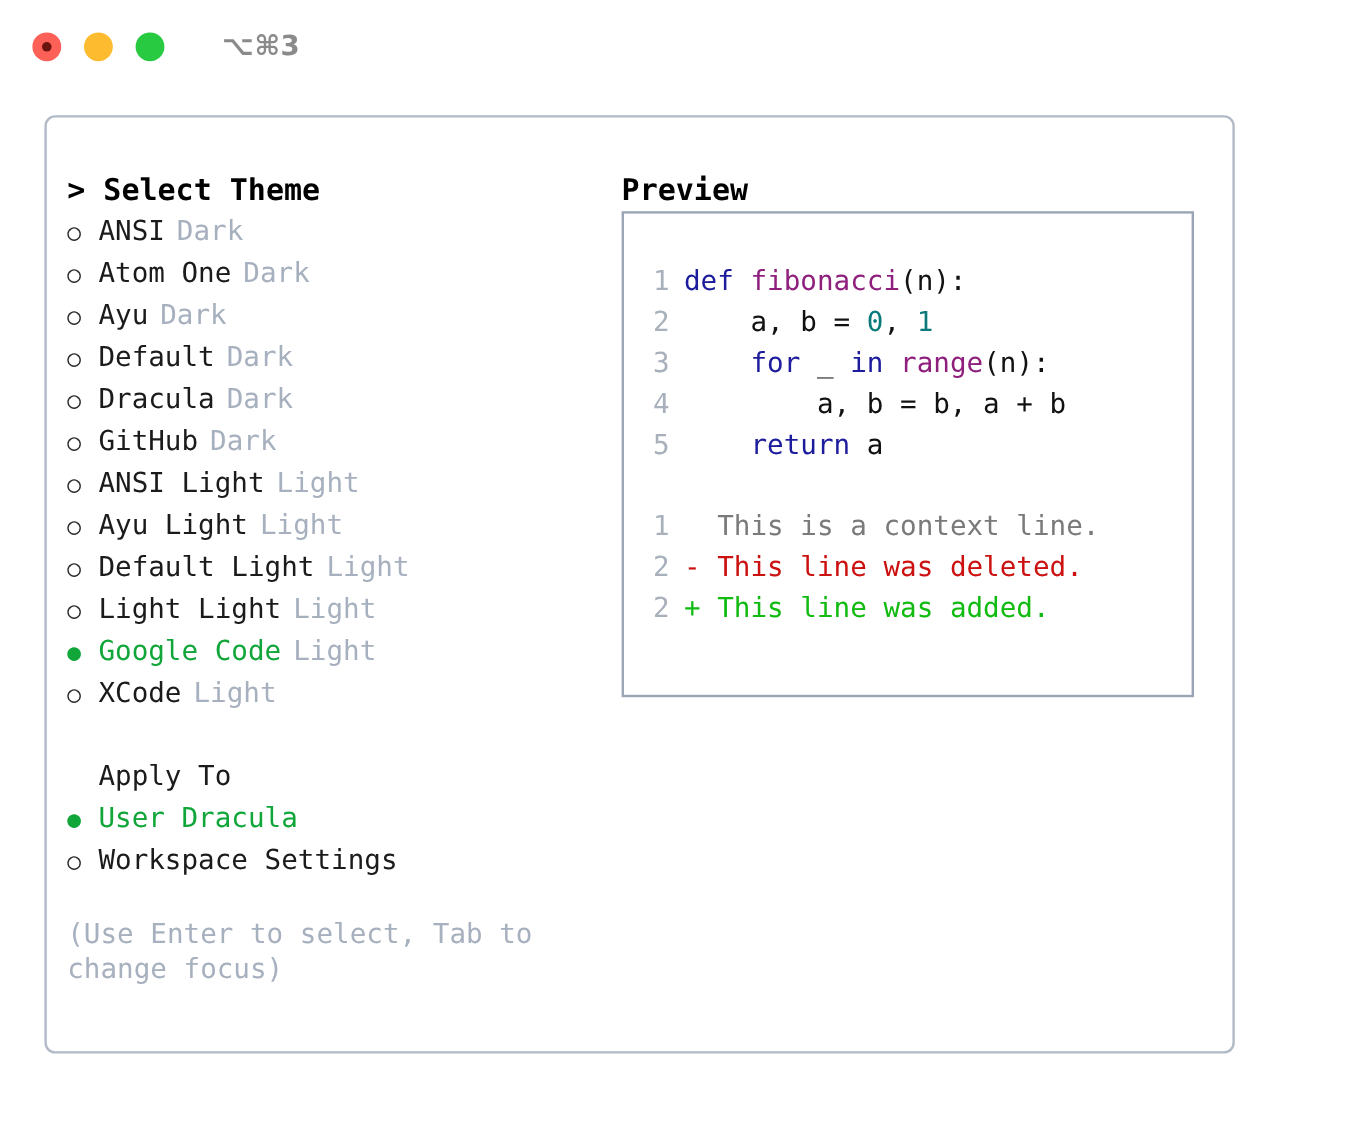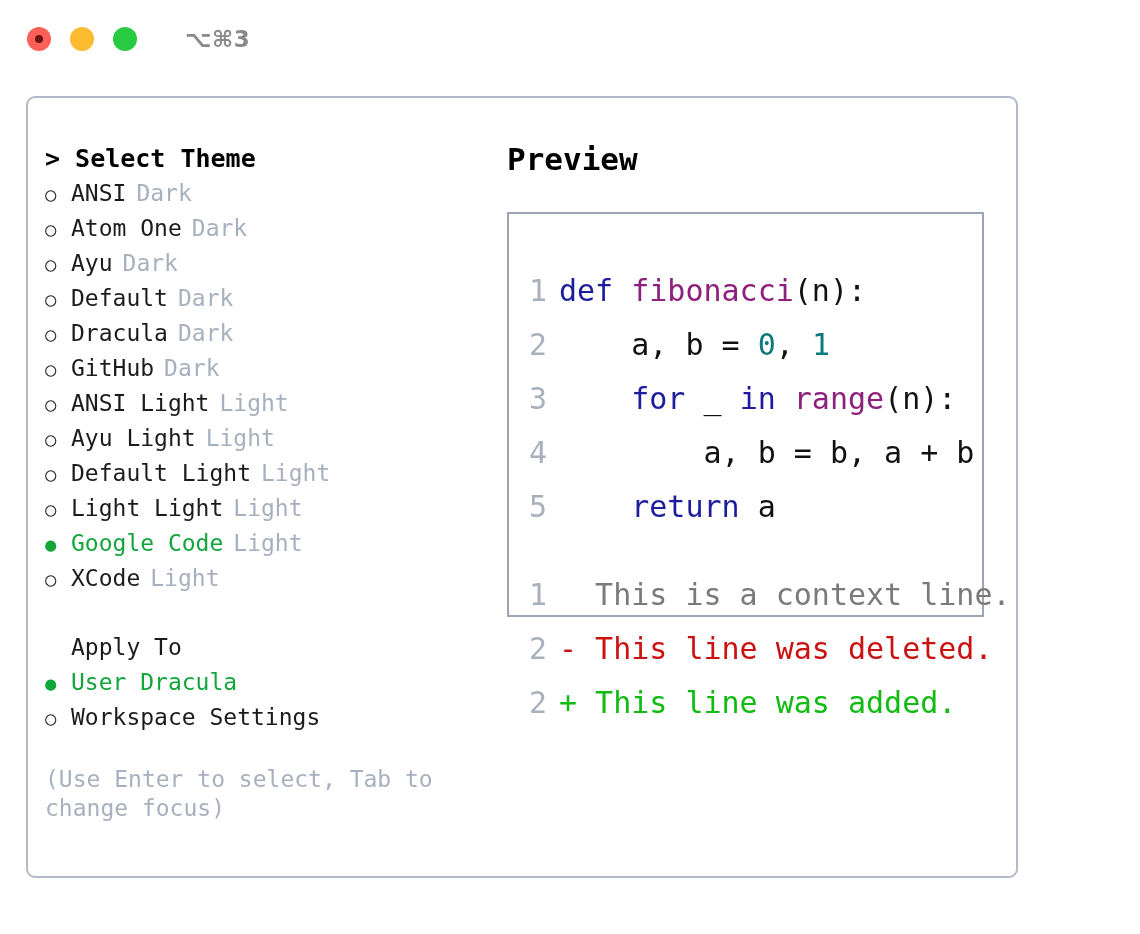--- a/index.html
+++ b/index.html
@@ -62,21 +62,21 @@
     color: #8a8a8a;
     font-size: 23px;
     font-weight: bold;
     letter-spacing: 0.5px;
     font-family: "DejaVu Sans", "Liberation Sans", sans-serif;
   }
 
   
   .panel {
     position: absolute;
-    left: 26px;
+    left: 37px;
     top: 96px;
     width: 992px;
     height: 782px;
     border: 2px solid #b2bac8;
     border-radius: 9px;
     box-sizing: border-box;
     background: #ffffff;
   }
 
   .panel-inner {
@@ -130,40 +130,38 @@
   .hint {
     margin-top: 30px;
     color: #a7b0be;
     font-size: 23px;
     line-height: 29px;
     width: 410px;
   }
 
   
   .preview-title {
-    font-size: 31px;
+    font-size: 25px;
     font-weight: bold;
     color: #000000;
     line-height: 34px;
-    margin-bottom: 36px;
   }
   .preview-box {
     border: 2px solid #9aa5b5;
     width: 477px;
     height: 405px;
     box-sizing: border-box;
     background: #ffffff;
     padding: 40px 0 0 0;
   }
   .code-line {
-    font-size: 30px;
+    font-size: 23px;
     line-height: 34px;
     white-space: pre;
     padding-left: 12px;
-    margin-top: 20px;
   }
   .ln {
     display: inline-block;
     width: 26px;
     text-align: right;
     color: #a8b0bc;
     margin-right: 12px;
   }
   .blank-line { height: 34px; }
 

